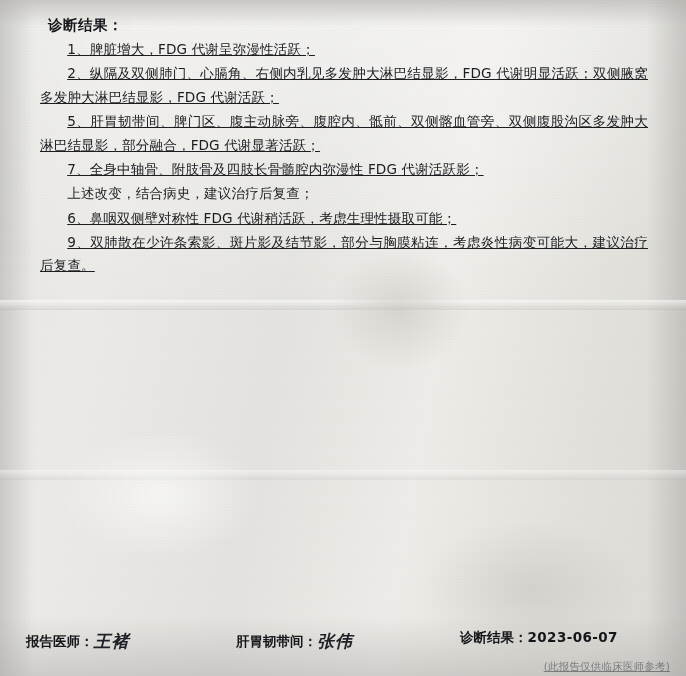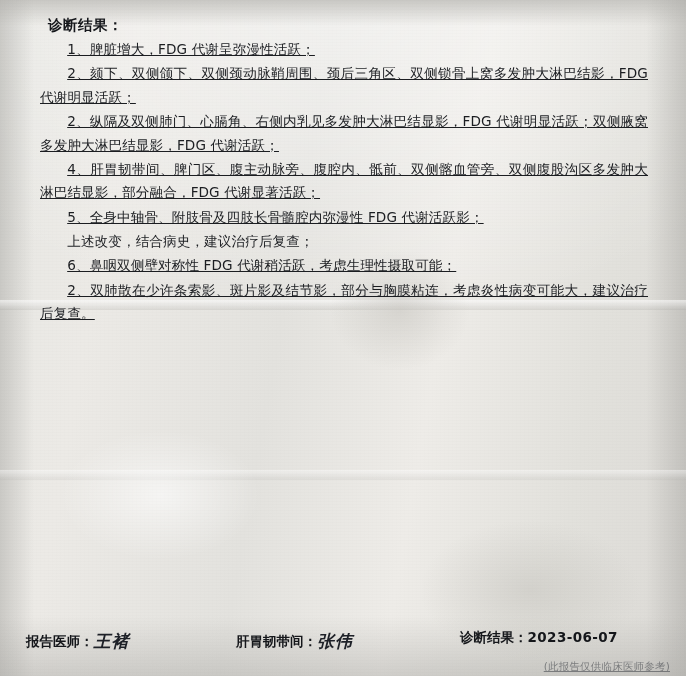--- a/index.html
+++ b/index.html
@@ -180,27 +180,26 @@
   <div class="blob b1"></div>
   <div class="blob b2"></div>
   <div class="blob b3"></div>
 
   <div class="content">
 
     <div class="doc-title">诊断结果：</div>
 
     <div class="findings">
       <p class="finding">1、脾脏增大，FDG 代谢呈弥漫性活跃；</p>
-      <p class="finding">2、颏下、双侧颌下、双侧颈动脉鞘周围、颈后三角区、双侧锁骨上窝多发肿大淋巴结影，FDG 代谢明显活跃；</p>
       <p class="finding">2、纵隔及双侧肺门、心膈角、右侧内乳见多发肿大淋巴结显影，FDG 代谢明显活跃；双侧腋窝多发肿大淋巴结显影，FDG 代谢活跃；</p>
-      <p class="finding">4、肝胃韧带间、脾门区、腹主动脉旁、腹腔内、骶前、双侧髂血管旁、双侧腹股沟区多发肿大淋巴结显影，部分融合，FDG 代谢显著活跃；</p>
-      <p class="finding">5、全身中轴骨、附肢骨及四肢长骨髓腔内弥漫性 FDG 代谢活跃影；</p>
+      <p class="finding">5、肝胃韧带间、脾门区、腹主动脉旁、腹腔内、骶前、双侧髂血管旁、双侧腹股沟区多发肿大淋巴结显影，部分融合，FDG 代谢显著活跃；</p>
+      <p class="finding">7、全身中轴骨、附肢骨及四肢长骨髓腔内弥漫性 FDG 代谢活跃影；</p>
       <p class="sub-line">上述改变，结合病史，建议治疗后复查；</p>
       <p class="finding">6、鼻咽双侧壁对称性 FDG 代谢稍活跃，考虑生理性摄取可能；</p>
-      <p class="finding">2、双肺散在少许条索影、斑片影及结节影，部分与胸膜粘连，考虑炎性病变可能大，建议治疗后复查。</p>
+      <p class="finding">9、双肺散在少许条索影、斑片影及结节影，部分与胸膜粘连，考虑炎性病变可能大，建议治疗后复查。</p>
     </div>
 
     <div class="footer">
       <div class="footer-field ff-reporter">
         <span>报告医师：</span><span class="sig">王褚</span>
       </div>
       <div class="footer-field ff-reviewer">
         <span>肝胃韧带间：</span><span class="sig">张伟</span>
       </div>
       <div class="footer-field ff-date">

